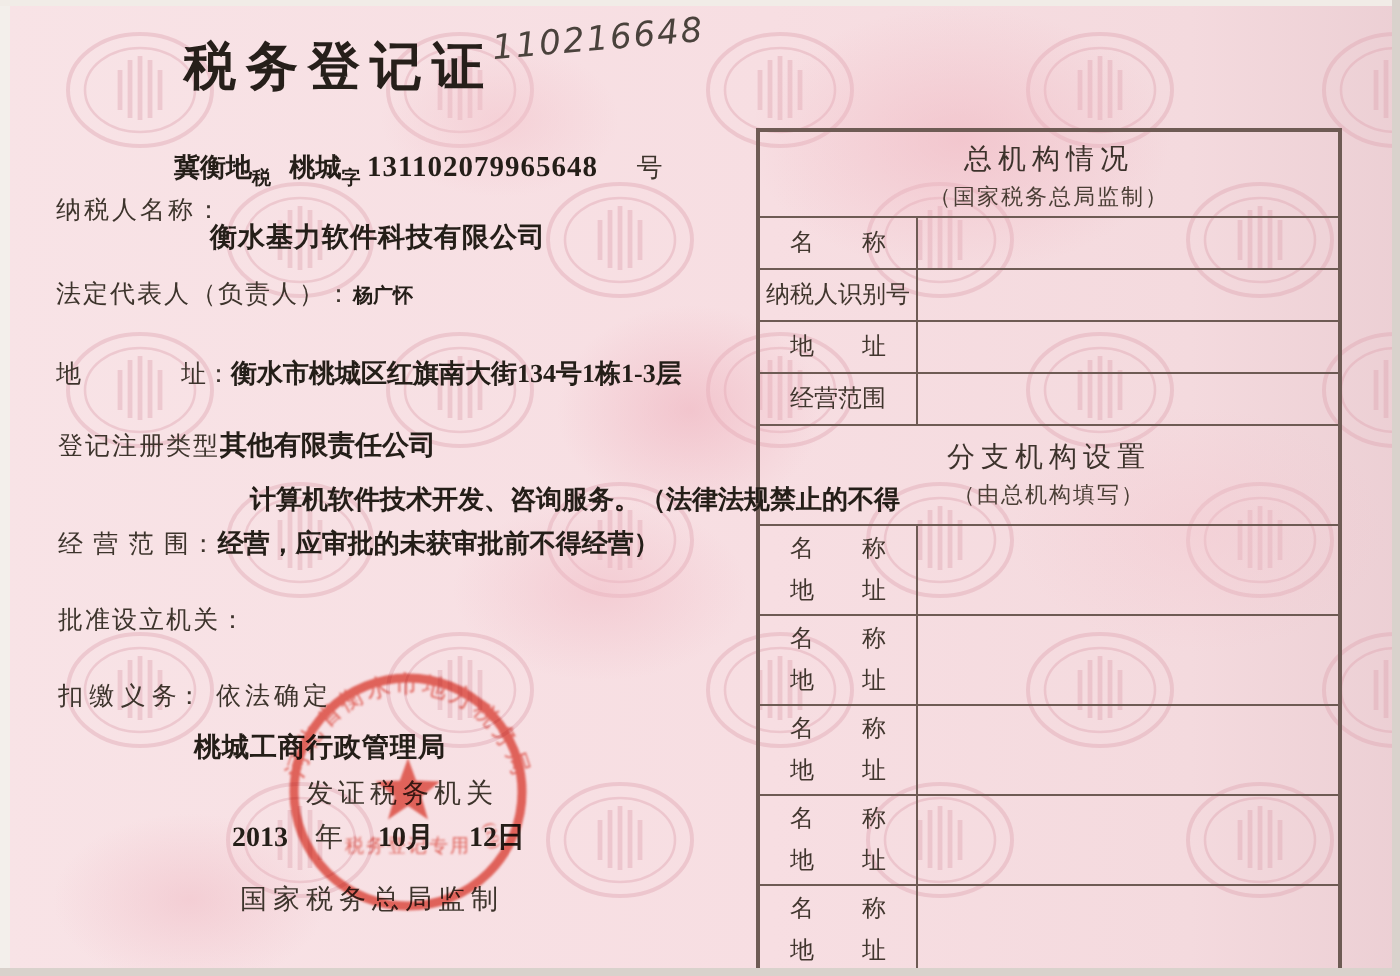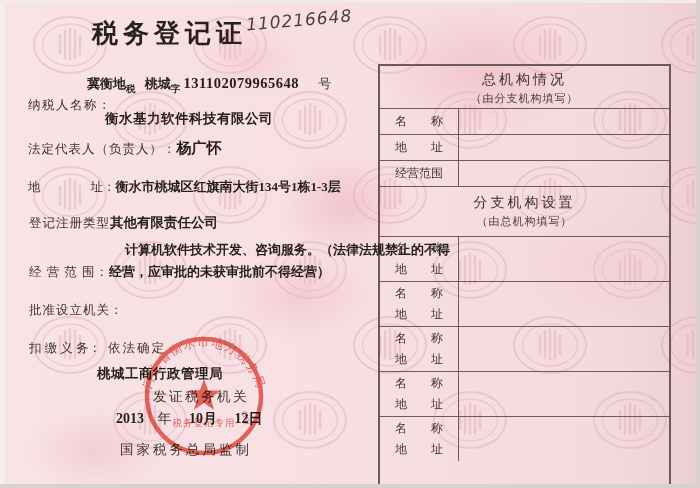--- a/index.html
+++ b/index.html
@@ -112,21 +112,21 @@
     <span class="bold">冀衡地</span><span class="bold sub-ch">税</span>
     <span class="bold" style="margin-left:6px;">桃城</span><span class="bold sub-ch">字</span>
     <span class="bold" style="margin-left:0;font-size:14.5px;letter-spacing:.5px;">131102079965648</span>
     <span class="kai" style="margin-left:16px;">号</span>
   </div>
 
   <div class="txt bold" style="left:105px;top:110px;font-size:13.5px;letter-spacing:.5px;">衡水基力软件科技有限公司</div>
   <div class="txt kai" style="left:28px;top:97px;font-size:12.5px;letter-spacing:1.5px;">纳税人名称：</div>
 
   <div class="txt" style="left:28px;top:139px;font-size:12.5px;">
-    <span class="kai" style="letter-spacing:1px;">法定代表人（负责人）：</span><span class="bold" style="font-size:15px;">杨广怀</span>
+    <span class="kai" style="letter-spacing:1px;">法定代表人（负责人）：</span><span class="bold" style="font-size:10px;">杨广怀</span>
   </div>
 
   <div class="txt" style="left:28px;top:178px;font-size:12.5px;">
     <span class="kai">地　　　　址：</span><span class="bold" style="font-size:13px;">衡水市桃城区红旗南大街134号1栋1-3层</span>
   </div>
 
   <div class="txt" style="left:29px;top:214px;font-size:12.5px;">
     <span class="kai" style="letter-spacing:1px;text-align:center;">登记注册类型</span><span class="bold" style="font-size:13.5px;">其他有限责任公司</span>
   </div>
 
@@ -164,25 +164,29 @@
     </text>
     <polygon fill="#e25043" points="74,59 78.1,70.3 90.2,70.7 80.7,78.2 84,89.8 74,83 64,89.8 67.3,78.2 57.8,70.7 69.9,70.3"></polygon>
     <text x="74" y="106" text-anchor="middle" font-size="9.5" letter-spacing="1" fill="#e25043">税务登记专用</text>
     <text x="112" y="92" font-size="8" fill="#e25043" transform="rotate(75 112 92)">(19)</text>
   </svg>
 
   <div class="rtable">
 
     <div class="sect">
       <div class="t">总机构情况</div>
-      <div class="s">（由分支机构填写）</div>
+      <div class="s">（国家税务总局监制）</div>
     </div>
 
     <div class="trow">
       <div class="tl">名　　称</div>
+      <div class="tv"></div>
+    </div>
+    <div class="trow">
+      <div class="tl">纳税人识别号</div>
       <div class="tv"></div>
     </div>
     <div class="trow">
       <div class="tl">地　　址</div>
       <div class="tv"></div>
     </div>
     <div class="trow">
       <div class="tl">经营范围</div>
       <div class="tv"></div>
     </div>

